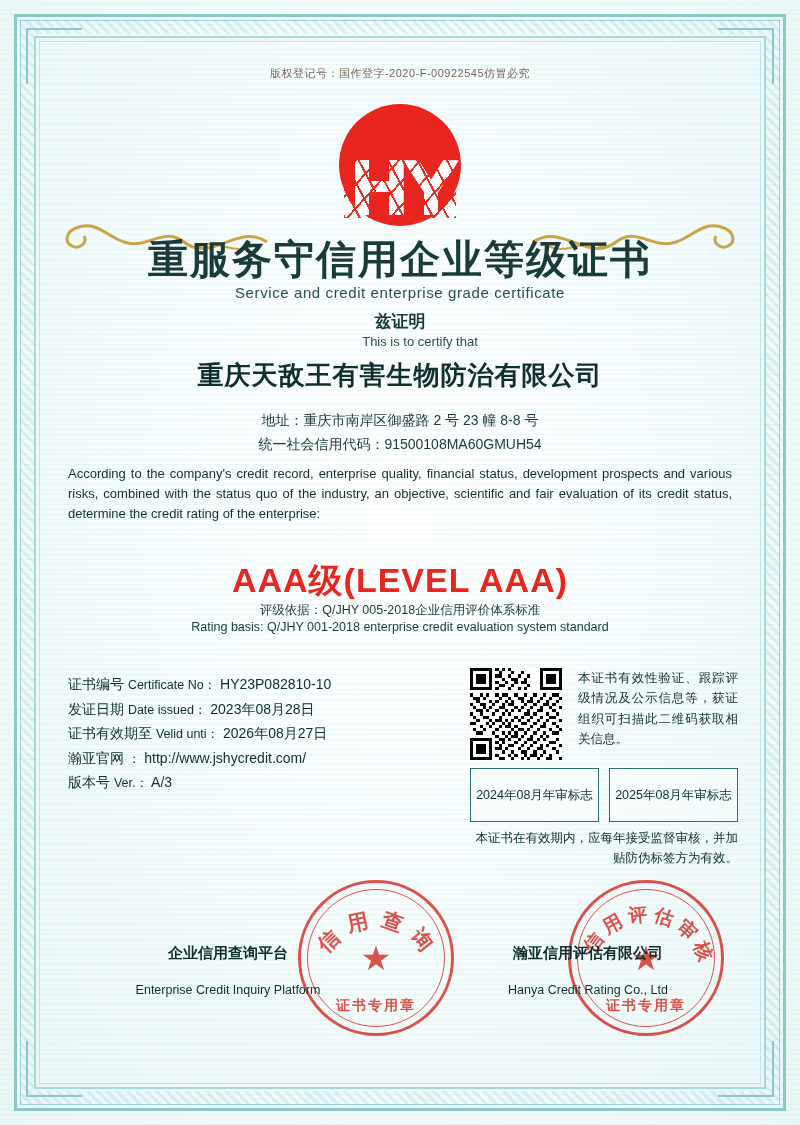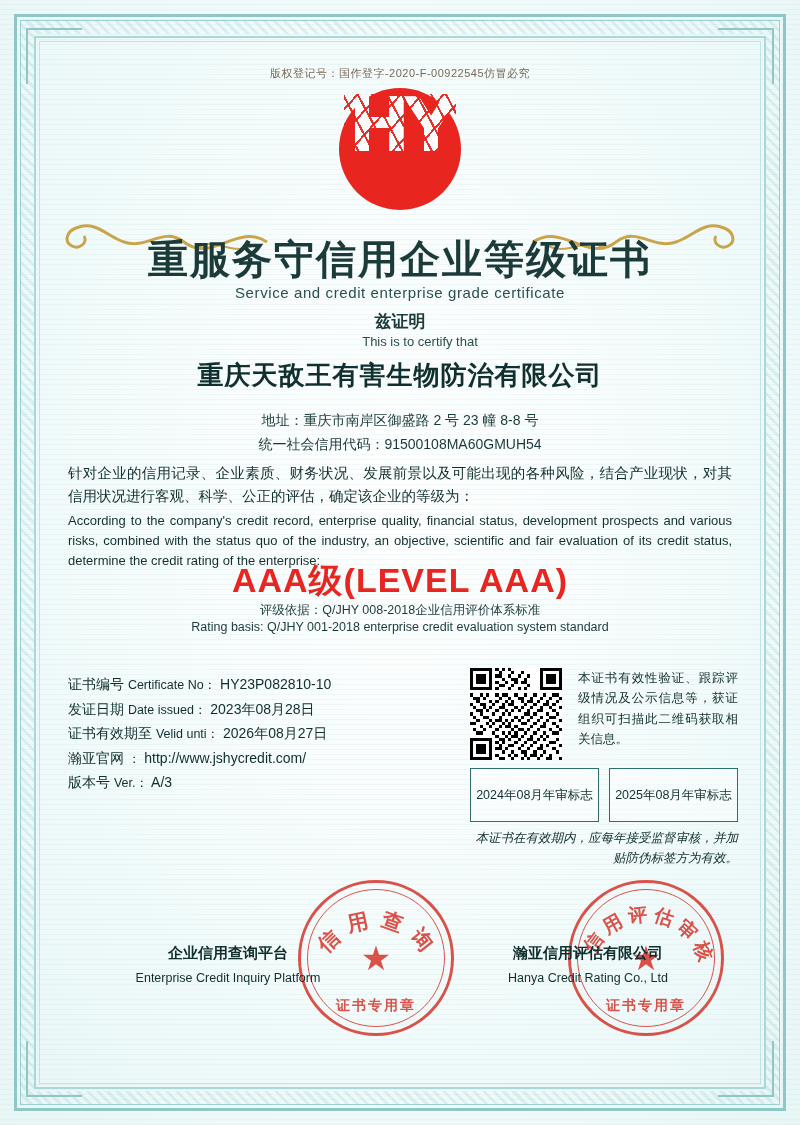--- a/index.html
+++ b/index.html
@@ -54,24 +54,24 @@
   .corner.br{right:26px;bottom:28px;border-left:none;border-top:none;}
 
   .copyright{
     position:absolute;top:66px;left:0;right:0;text-align:center;
     font-size:11px;color:#7a6a5a;letter-spacing:.5px;
   }
 
   
   .logo-wrap{position:absolute;top:88px;left:0;right:0;height:120px;}
   .logo-circle{
-    position:absolute;left:50%;top:0;transform:translateX(-50%);
+    position:absolute;left:50%;top:16px;transform:translateX(-50%);
     width:122px;height:122px;border-radius:50%;
     background:#e8251f;
-    display:flex;align-items:flex-start;justify-content:center;
+    display:flex;align-items:flex-end;justify-content:center;
   }
   .logo-mark{
     font-size:74px;font-weight:bold;color:#ffffff;line-height:1;
     font-family:"DejaVu Sans", sans-serif;
     letter-spacing:-6px;
     position:relative;
     text-shadow:0 0 0 #fff;
   }
   .logo-mark::after{
     content:"";position:absolute;left:-4px;top:6px;right:-4px;bottom:8px;
@@ -161,21 +161,21 @@
     position:absolute;left:470px;top:768px;width:268px;height:54px;
     display:flex;gap:10px;
   }
   .sbox{
     flex:1;border:1px solid #2e6f6f;display:flex;flex-direction:row;
     align-items:center;justify-content:center;font-size:12.5px;color:#0f2e2d;
     line-height:1.35;background:rgba(255,255,255,.4);
   }
   .right-note2{
     position:absolute;left:470px;top:828px;width:268px;
-    font-size:12.5px;color:#0f2e2d;line-height:1.6;text-align:right;font-style:italic;
+    font-size:12.5px;color:#0f2e2d;line-height:1.6;text-align:right;
   }
 
   
   .seal{
     position:absolute;width:150px;height:150px;border-radius:50%;
     border:3px solid #d6352c;color:#d6352c;
     opacity:.85;
   }
   .seal.left{left:298px;top:880px;}
   .seal.right{left:568px;top:880px;}
@@ -195,21 +195,21 @@
     position:absolute;left:0;right:0;bottom:18px;text-align:center;
     font-size:14px;font-weight:bold;letter-spacing:2px;
   }
 
   .sign-row{
     position:absolute;left:68px;right:68px;top:944px;
     display:flex;justify-content:space-between;
     font-size:15px;color:#0f2e2d;font-weight:bold;
   }
   .sign-col{width:300px;text-align:center;}
-  .sign-col .en{display:block;font-size:12.5px;font-weight:normal;margin-top:8px;}
+  .sign-col .en{display:block;font-size:12.5px;font-weight:normal;margin-top:20px;}
   .sign-col.left-col{margin-left:10px;}
   .sign-col.right-col{margin-right:-6px;}
 
   .footer{
     position:absolute;left:0;right:0;top:1042px;text-align:center;
     font-size:13.5px;color:#0f2e2d;
   }
 </style>
 </head>
 <body>
@@ -250,26 +250,25 @@
   <div class="title-en">Service and credit enterprise grade certificate</div>
 
   <div class="certify-cn">兹证明</div>
   <div class="certify-en">This is to certify that</div>
 
   <div class="company">重庆天敌王有害生物防治有限公司</div>
   <div class="usci">统一社会信用代码：91500108MA60GMUH54</div>
   <div class="addr">地址：重庆市南岸区御盛路 2 号 23 幢 8-8 号</div>
 
   <div class="para">
-    <span class="cn">针对企业的信用记录、企业素质、财务状况、发展前景以及可能出现的各种风险，结合产业现状，对其信用状况进行客观、科学、公正的评估，确定该企业的等级为：</span>
     <span class="en">According to the company's credit record, enterprise quality, financial status, development prospects and various risks, combined with the status quo of the industry, an objective, scientific and fair evaluation of its credit status, determine the credit rating of the enterprise:</span>
   </div>
 
   <div class="level">AAA级(LEVEL AAA)</div>
-  <div class="basis-cn">评级依据：Q/JHY 008-2018企业信用评价体系标准</div>
+  <div class="basis-cn">评级依据：Q/JHY 005-2018企业信用评价体系标准</div>
   <div class="basis-en">Rating basis: Q/JHY 001-2018 enterprise credit evaluation system standard</div>
 
   <div class="info">
     <div class="row">
       <span class="lbl-cn">证书编号</span>
       <span class="lbl-en">Certificate No：</span>
       <span class="val">HY23P082810-10</span>
     </div>
     <div class="row">
       <span class="lbl-cn">发证日期</span>

